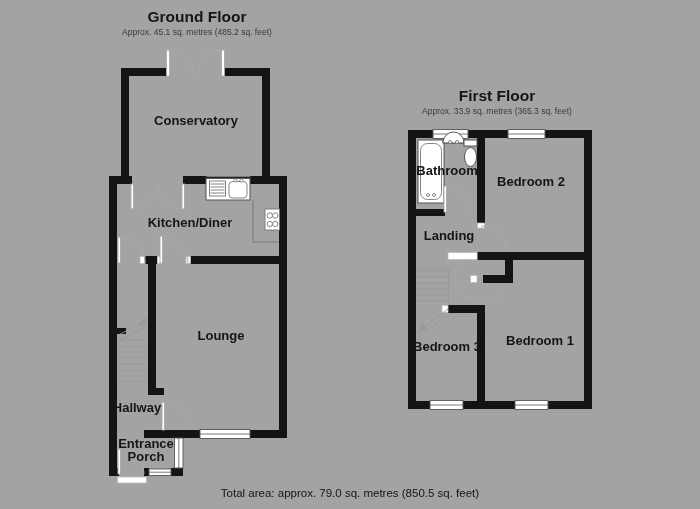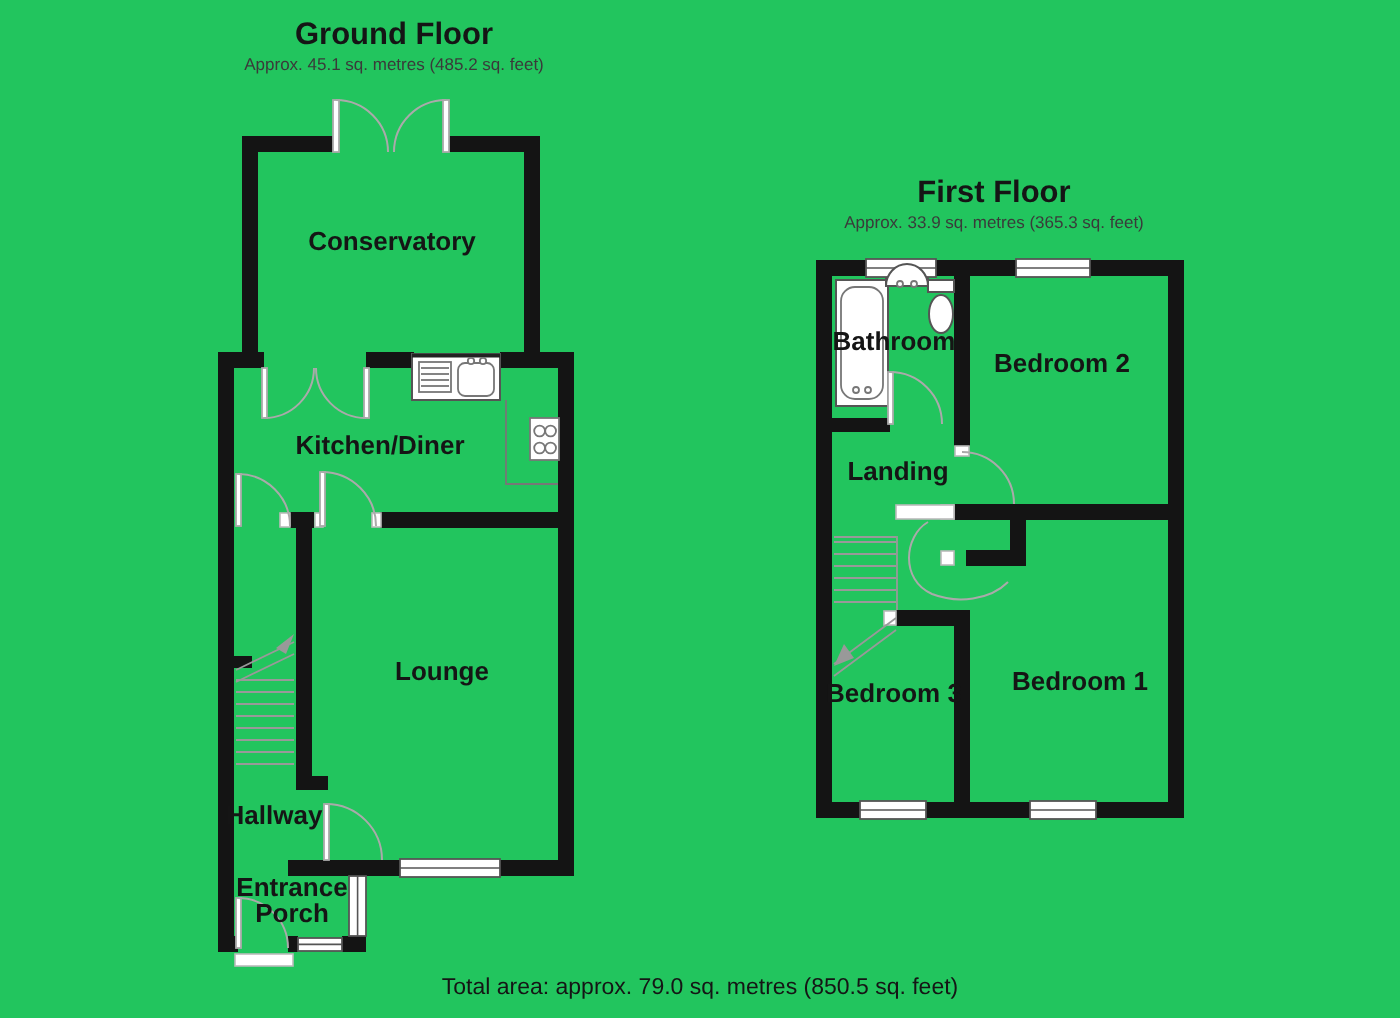--- a/index.html
+++ b/index.html
@@ -1,19 +1,19 @@
 <!DOCTYPE html>
 <html style="--wall: #141414; --thin: #555555; --fixture: #777777; --arc: #aaaaaa; --text: #151515;"><head>
 <meta charset="utf-8">
 <style>
   :root{
     --wall:#141414; --thin:#555555; --fixture:#777777; --arc:#aaaaaa; --text:#151515;
   }
   html,body{margin:0;padding:0;background:#ffffff;}
-  #canvas{position:relative;width:700px;height:509px;background:#22c55e;overflow:hidden;
+  #canvas{position:relative;width:700px;height:509px;background:#a3a3a3;overflow:hidden;
           font-family:"Liberation Sans", sans-serif;}
   svg{position:absolute;left:0;top:0;}
   .wall{fill:var(--wall);stroke:none;}
   .win{fill:#ffffff;stroke:var(--thin);stroke-width:0.9;}
   .winline{stroke:var(--thin);stroke-width:0.8;fill:none;}
   .fix{fill:#ffffff;stroke:var(--thin);stroke-width:1;}
   .fix2{fill:#ffffff;stroke:var(--fixture);stroke-width:0.9;}
   .thinline{stroke:var(--fixture);stroke-width:0.9;fill:none;}
   .stair{stroke:#999999;stroke-width:0.9;fill:none;}
   .arc{stroke:var(--arc);stroke-width:1;fill:none;}

